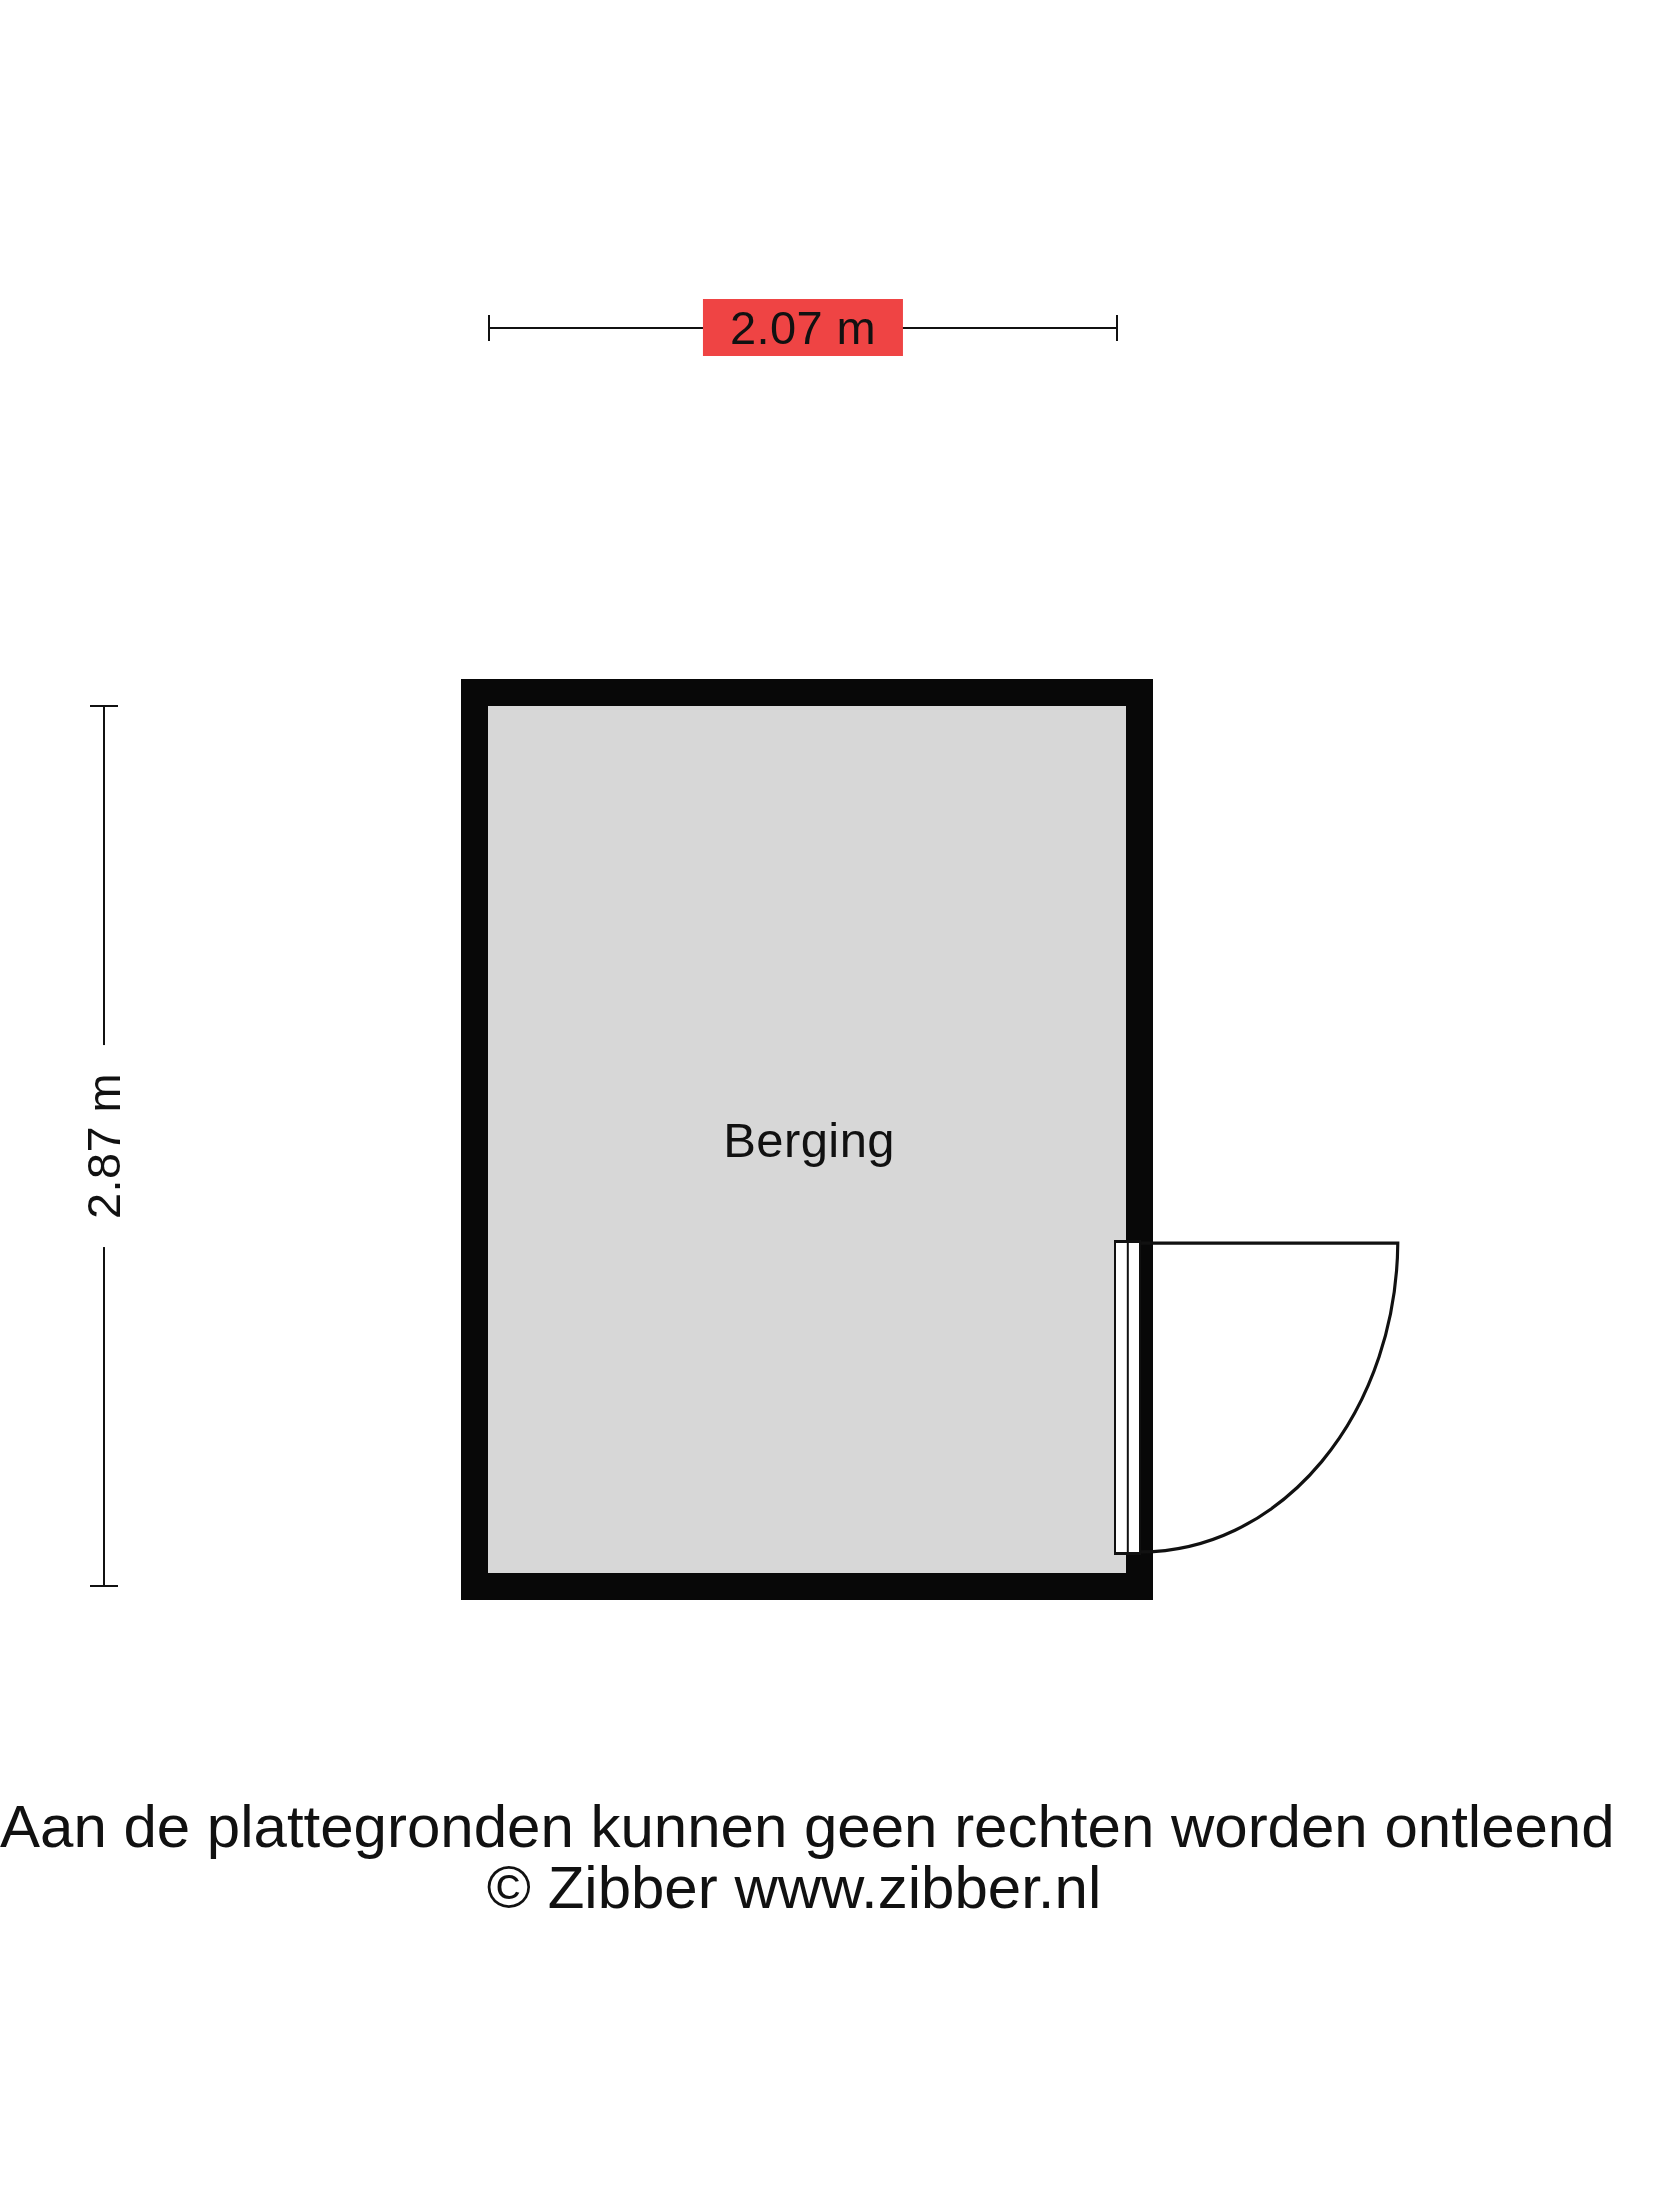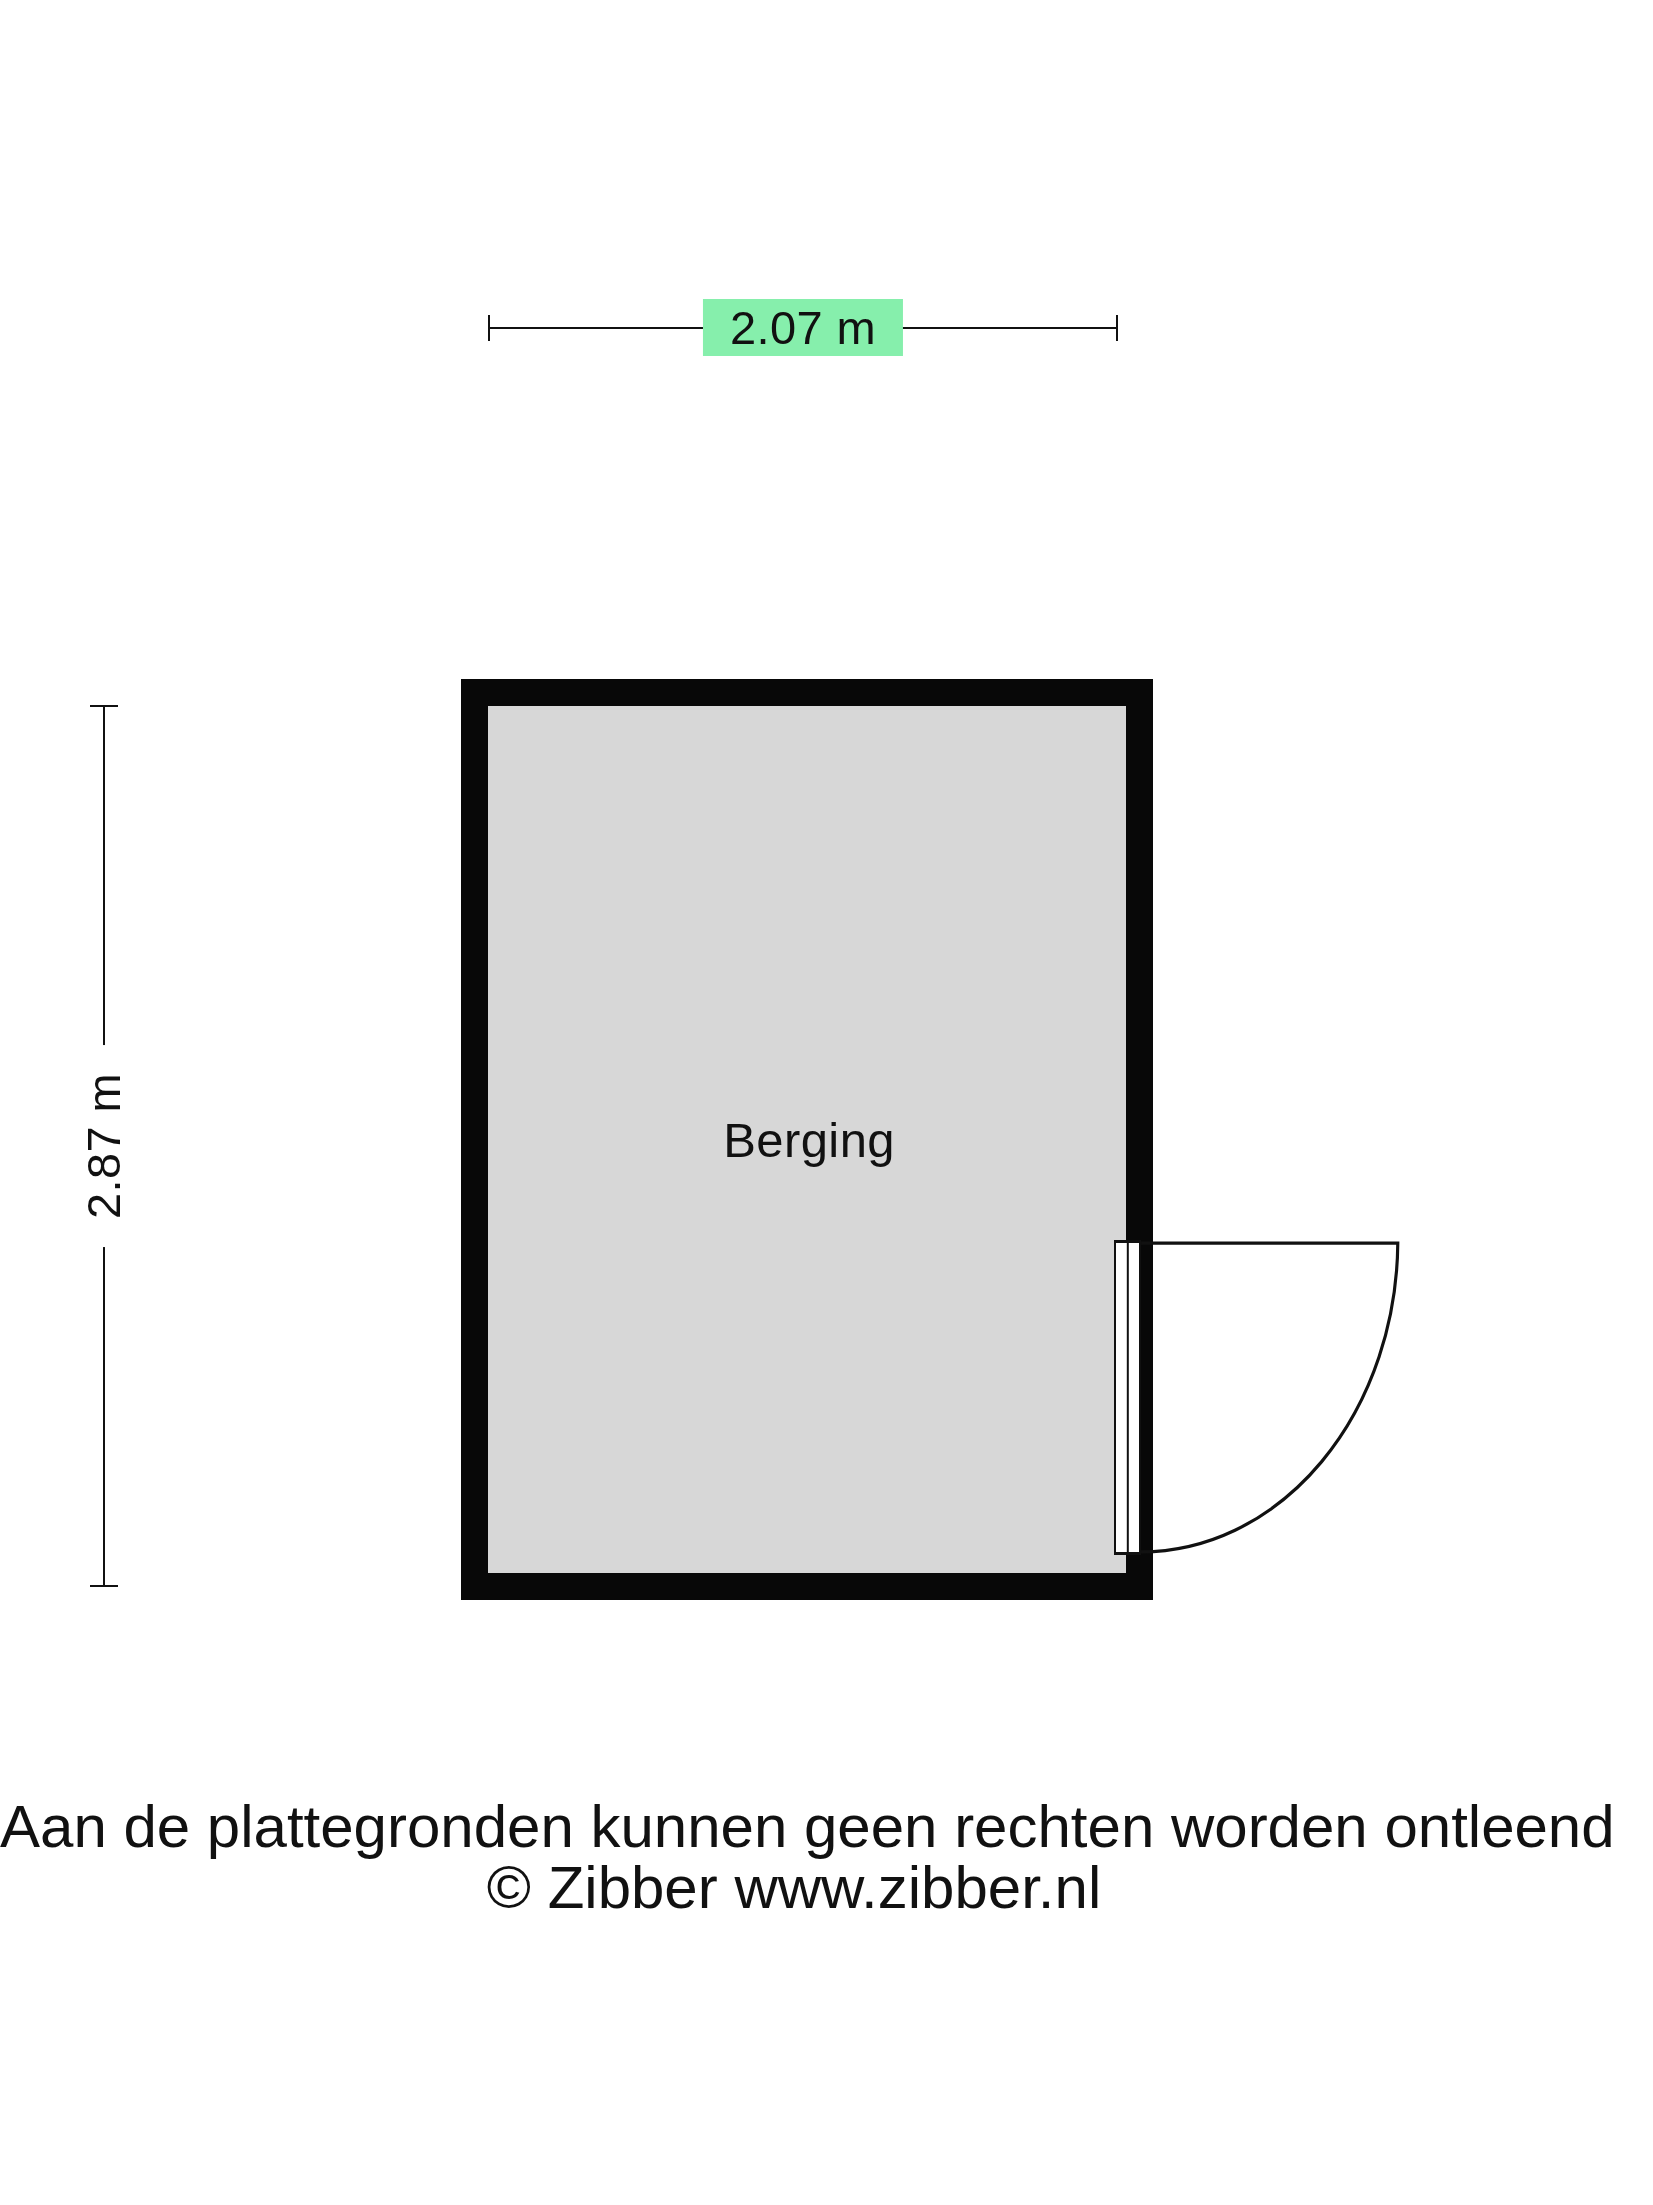--- a/index.html
+++ b/index.html
@@ -48,21 +48,21 @@
     height: 26px;
     background: #111111;
   }
   .dim-top .cap-left { left: 0; }
   .dim-top .cap-right { left: 628px; }
   .dim-top .label {
     position: absolute;
     left: 50%;
     top: 0px;
     transform: translateX(-50%);
-    background: #86efac;
+    background: #ef4444;
     padding: 0 27px;
     font-size: 47px;
     line-height: 57px;
     white-space: nowrap;
     letter-spacing: 0.4px;
   }
 
   
   .dim-left {
     position: absolute;

